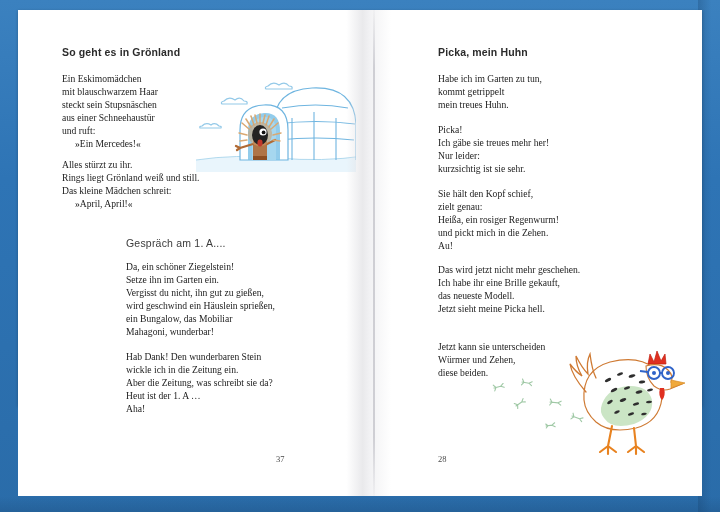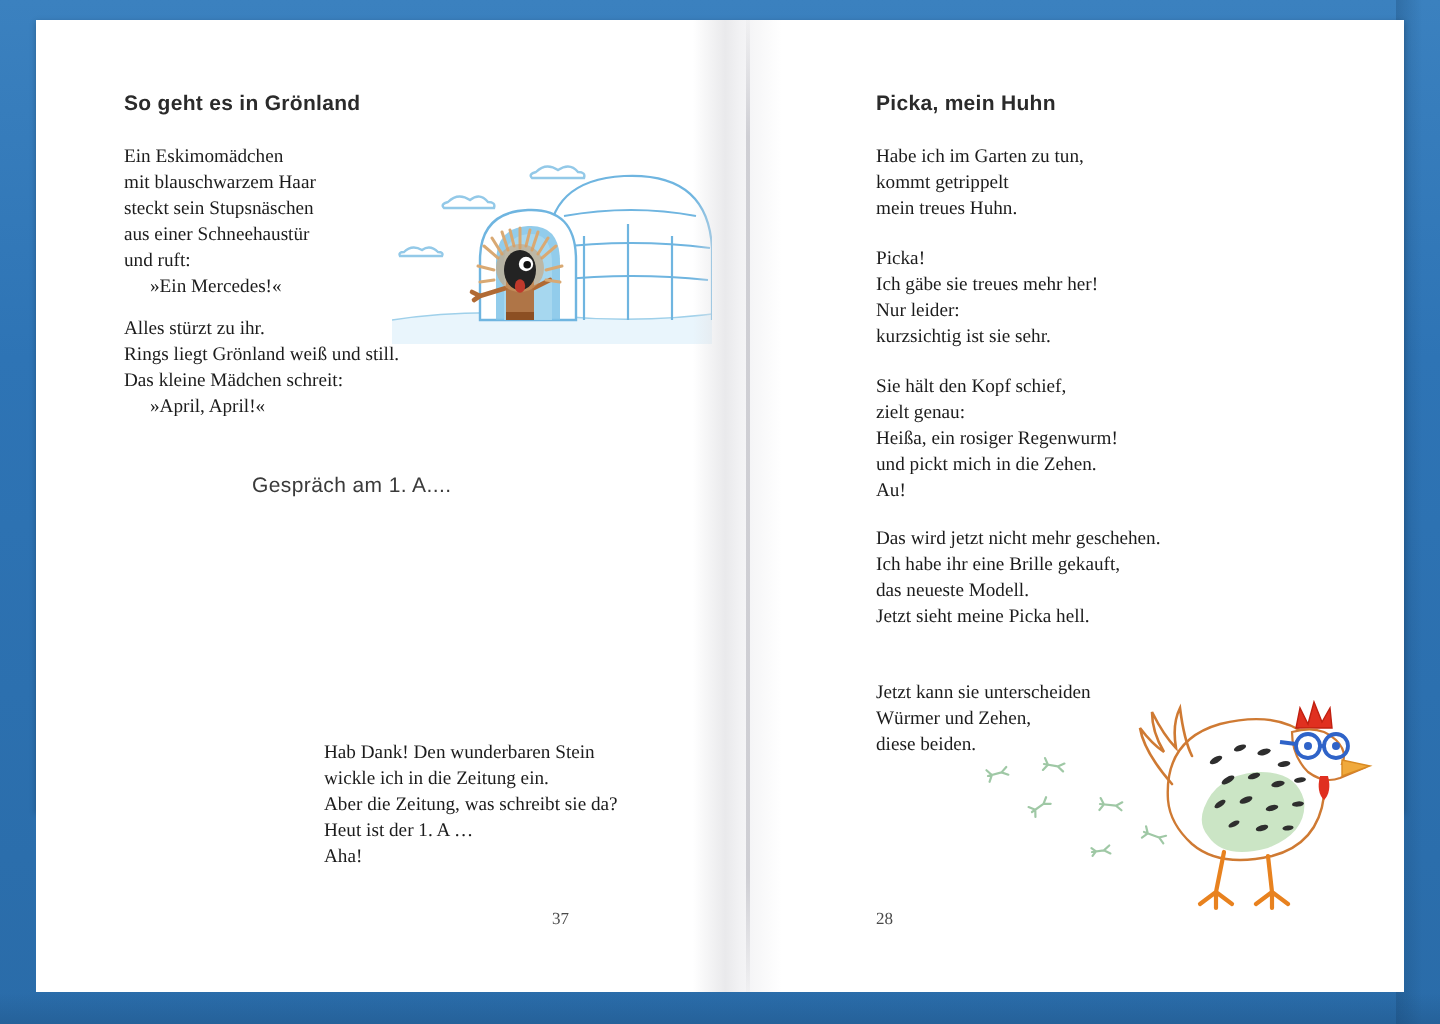--- a/index.html
+++ b/index.html
@@ -114,21 +114,21 @@
     color: #4a4a4a;
   }
 
   
   .txtblock { position: absolute; }
   #left-title   { left: 44px;  top: 36px; }
   #left-poem1   { left: 44px;  top: 62px; width: 190px; }
   #left-poem2   { left: 44px;  top: 148px; width: 200px; }
   #left-section { left: 108px; top: 227px; }
   #left-poem3   { left: 108px; top: 250px; width: 200px; }
-  #left-poem4   { left: 108px; top: 360px; width: 210px; margin-left: 36px; }
+  #left-poem4   { left: 108px; top: 340px; width: 210px; }
   #folio-left   { left: 258px; top: 444px; }
 
   #right-title  { left: 82px;  top: 36px; }
   #right-poem1  { left: 82px;  top: 62px;  width: 200px; }
   #right-poem2  { left: 82px;  top: 113px; width: 200px; }
   #right-poem3  { left: 82px;  top: 177px; width: 210px; }
   #right-poem4  { left: 82px;  top: 253px; width: 215px; }
   #right-poem5  { left: 82px;  top: 330px; width: 200px; }
   #folio-right  { left: 82px;  top: 444px; }
 
@@ -163,20 +163,28 @@
 
       <div class="txtblock" id="left-poem2">
         <div class="stanza">Alles stürzt zu ihr.
 Rings liegt Grönland weiß und still.
 Das kleine Mädchen schreit:</div>
         <div class="stanza indent" style="margin-top:0px;">»April, April!«</div>
       </div>
 
       <div class="txtblock section-title" id="left-section">Gespräch am 1. A....</div>
 
+      <div class="txtblock" id="left-poem3">
+        <div class="stanza">Da, ein schöner Ziegelstein!
+Setze ihn im Garten ein.
+Vergisst du nicht, ihn gut zu gießen,
+wird geschwind ein Häuslein sprießen,
+ein Bungalow, das Mobiliar
+Mahagoni, wunderbar!</div>
+      </div>
 
       <div class="txtblock" id="left-poem4">
         <div class="stanza">Hab Dank! Den wunderbaren Stein
 wickle ich in die Zeitung ein.
 Aber die Zeitung, was schreibt sie da?
 Heut ist der 1. A …
 Aha!</div>
       </div>
 
       <svg class="illus" id="illus-igloo" viewBox="0 0 168 112">

